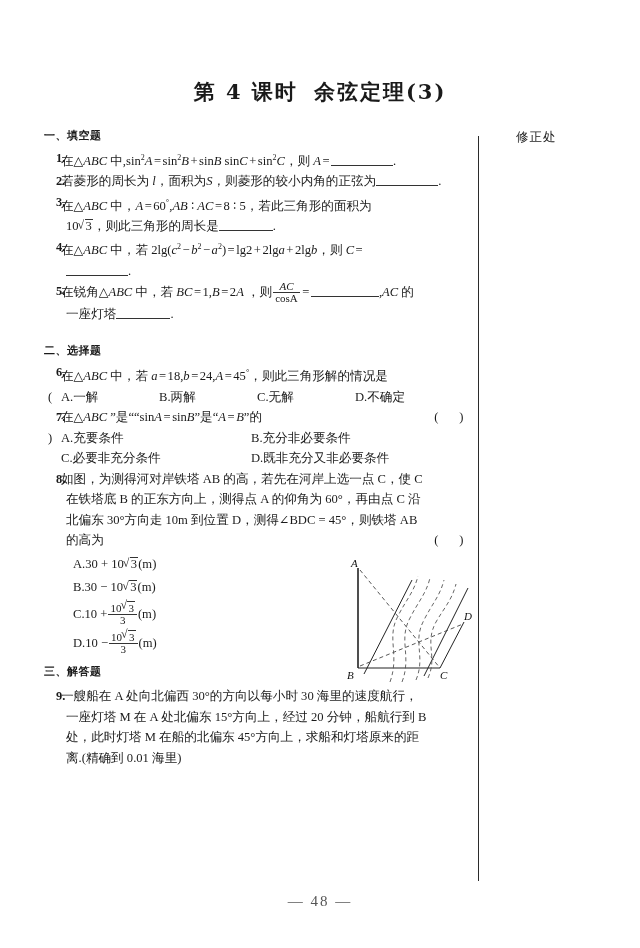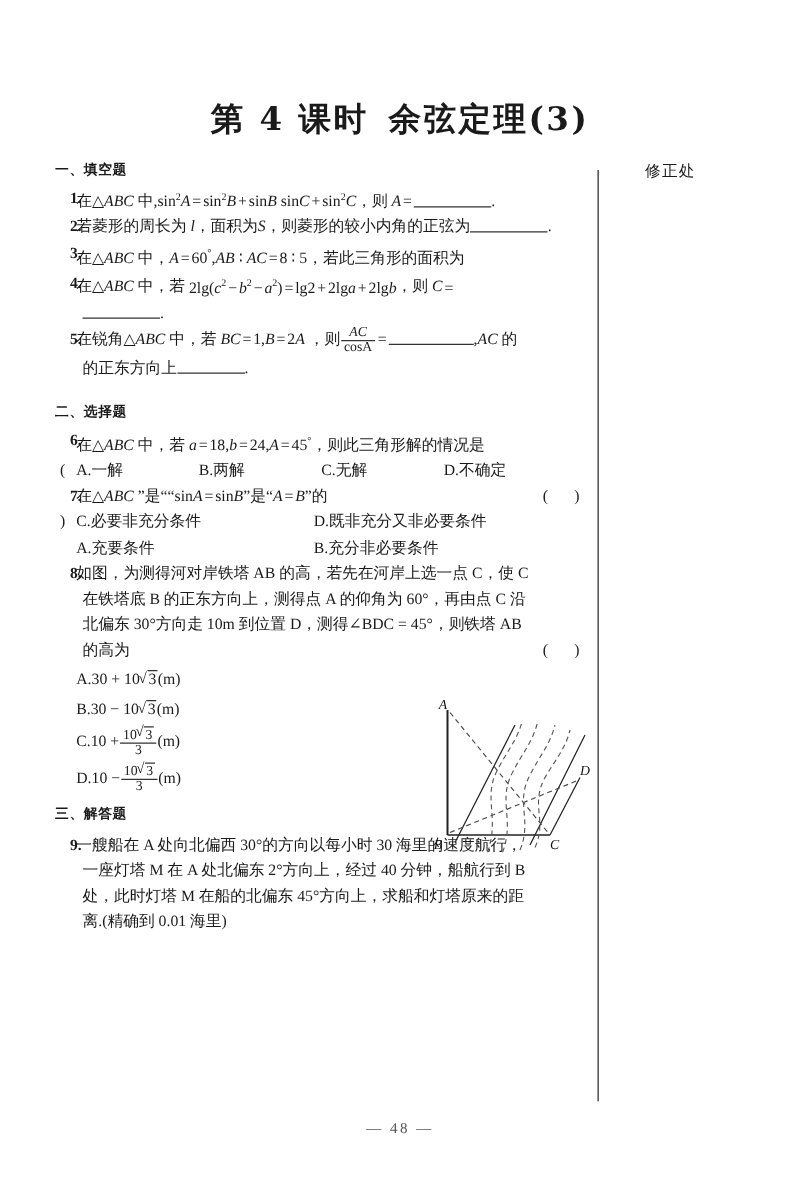--- a/index.html
+++ b/index.html
@@ -21,21 +21,21 @@
     inset: 0;
   }
 
   
   .title {
     position: absolute;
     top: 78px;
     left: 0;
     width: 640px;
     text-align: center;
-    font-size: 26px;
+    font-size: 21px;
     font-weight: bold;
     letter-spacing: 2px;
     font-family: "DejaVu Serif", "Liberation Serif", serif;
   }
   .title .gap { display: inline-block; width: 16px; }
 
   
   .margin-label {
     position: absolute;
     top: 129px;
@@ -147,21 +147,21 @@
   
   .choices {
     display: block;
     white-space: nowrap;
     padding-left: 17px;
   }
   .choices .ch { display: inline-block; }
   .ch-4 .ch { width: 98px; }
   .ch-2 .ch { width: 190px; }
   .choice-stack { padding-left: 17px; }
-  .choice-stack .row { display: block; white-space: nowrap; margin: 3px 0; }
+  .choice-stack .row { display: block; white-space: nowrap; margin: 3px 12px; }
 
   .brk {
     position: absolute;
     right: 0;
     font-size: 12.6px;
     letter-spacing: 0.5px;
   }
   .brk-line { position: relative; height: 20px; }
 
   
@@ -173,21 +173,21 @@
     height: 124px;
   }
 
   
   .pageno {
     position: absolute;
     bottom: 38px;
     left: 0;
     width: 640px;
     text-align: center;
-    font-size: 12px;
+    font-size: 15px;
     letter-spacing: 2px;
     color: #555;
     font-family: "Liberation Serif", serif;
   }
 </style>
 </head>
 <body>
 
 <div class="page">
 
@@ -217,20 +217,23 @@
         <span>若菱形的周长为</span> <span class="m">l</span><span>，面积为</span><span class="m">S</span><span>，则菱形的较小内角的正弦为</span><span class="blank b-md"></span><span>.</span>
       </span>
     </div>
 
     <div class="q">
       <span class="num">3.</span>
       <span class="line">
         <span>在</span><span class="tri">△</span><span class="m">ABC</span>
         <span>中，</span><span class="m">A</span><span class="op">=</span>60<span class="deg">°</span>,<span class="m">AB</span> ∶ <span class="m">AC</span><span class="op">=</span>8 ∶ 5<span>，若此三角形的面积为</span>
       </span>
+      <span class="line indent">
+        <span>10</span><span class="sqrt"><span class="rad">3</span></span><span>，则此三角形的周长是</span><span class="blank b-sm"></span><span>.</span>
+      </span>
     </div>
 
     <div class="q">
       <span class="num">4.</span>
       <span class="line">
         <span>在</span><span class="tri">△</span><span class="m">ABC</span>
         <span>中，若</span>
         <span>2lg(<span class="m">c</span><span class="sup">2</span><span class="op">−</span><span class="m">b</span><span class="sup">2</span><span class="op">−</span><span class="m">a</span><span class="sup">2</span>)<span class="op">=</span>lg2<span class="op">+</span>2lg<span class="m">a</span><span class="op">+</span>2lg<span class="m">b</span></span><span>，则</span> <span class="m">C</span><span class="op">=</span>
       </span>
       <span class="line indent">
@@ -239,21 +242,21 @@
     </div>
 
     <div class="q">
       <span class="num">5.</span>
       <span class="line">
         <span>在锐角</span><span class="tri">△</span><span class="m">ABC</span>
         <span>中，若</span>
         <span class="m">BC</span><span class="op">=</span>1,<span class="m">B</span><span class="op">=</span>2<span class="m">A</span> <span>，则</span><span class="frac"><span class="nu m">AC</span><span class="de">cosA</span></span><span class="op">=</span><span class="blank b-lg"></span>,<span class="m">AC</span> <span>的</span>
       </span>
       <span class="line indent">
-        <span>的正东方向上</span><span class="blank b-sm"></span><span>.</span>
+        <span>一座灯塔</span><span class="blank b-sm"></span><span>.</span>
       </span>
     </div>
 
     <div class="section-head sec-2">二、选择题</div>
 
     <div class="q">
       <span class="num">6.</span>
       <span class="line">
         <span>在</span><span class="tri">△</span><span class="m">ABC</span>
         <span>中，若</span> <span class="m">a</span><span class="op">=</span>18,<span class="m">b</span><span class="op">=</span>24,<span class="m">A</span><span class="op">=</span>45<span class="deg">°</span><span>，则此三角形解的情况是</span>
@@ -265,24 +268,24 @@
     </div>
 
     <div class="q">
       <span class="num">7.</span>
       <span class="line">
         <span>在</span><span class="tri">△</span><span class="m">ABC</span>
         <span>”是“</span>“<span>sin<span class="m">A</span><span class="op">=</span>sin<span class="m">B</span></span>”是“<span><span class="m">A</span><span class="op">=</span><span class="m">B</span></span>”的<span class="brk">( 　 )</span>
       </span>
     </div>
     <div class="choices ch-2">
+      <span class="ch">A.充要条件</span><span class="ch">B.充分非必要条件</span>
+    </div>
+    <div class="choices ch-2">
       <span class="ch">C.必要非充分条件</span><span class="ch">D.既非充分又非必要条件</span>
-    </div>
-    <div class="choices ch-2">
-      <span class="ch">A.充要条件</span><span class="ch">B.充分非必要条件</span>
     </div>
 
     <div class="q">
       <span class="num">8.</span>
       <span class="line">如图，为测得河对岸铁塔 AB 的高，若先在河岸上选一点 C，使 C</span>
       <span class="line indent">在铁塔底 B 的正东方向上，测得点 A 的仰角为 60°，再由点 C 沿</span>
       <span class="line indent">北偏东 30°方向走 10m 到位置 D，测得∠BDC = 45°，则铁塔 AB</span>
       <span class="line indent" style="position:relative;"><span>的高为</span><span class="brk">( 　 )</span></span>
     </div>
     <div class="choice-stack">
@@ -290,21 +293,21 @@
       <span class="row"><span>B.30 − 10</span><span class="sqrt"><span class="rad">3</span></span><span>(m)</span></span>
       <span class="row" style="line-height:26px;"><span>C.10 +</span><span class="frac"><span class="nu"><span>10</span><span class="sqrt"><span class="rad">3</span></span></span><span class="de">3</span></span><span>(m)</span></span>
       <span class="row" style="line-height:26px;"><span>D.10 −</span><span class="frac"><span class="nu"><span>10</span><span class="sqrt"><span class="rad">3</span></span></span><span class="de">3</span></span><span>(m)</span></span>
     </div>
 
     <div class="section-head" style="margin-top:6px;">三、解答题</div>
 
     <div class="q" style="margin-top:4px;">
       <span class="num">9.</span>
       <span class="line">一艘船在 A 处向北偏西 30°的方向以每小时 30 海里的速度航行，</span>
-      <span class="line indent">一座灯塔 M 在 A 处北偏东 2°方向上，经过 40 分钟，船航行到 B</span>
+      <span class="line indent">一座灯塔 M 在 A 处北偏东 15°方向上，经过 20 分钟，船航行到 B</span>
       <span class="line indent">处，此时灯塔 M 在船的北偏东 45°方向上，求船和灯塔原来的距</span>
       <span class="line indent">离.(精确到 0.01 海里)</span>
     </div>
 
   </div>
 
   <div class="figure">
     <svg width="140" height="124" viewBox="0 0 140 124">
 
       <line x1="18" y1="10" x2="18" y2="110" stroke="#222" stroke-width="1.6"></line>

